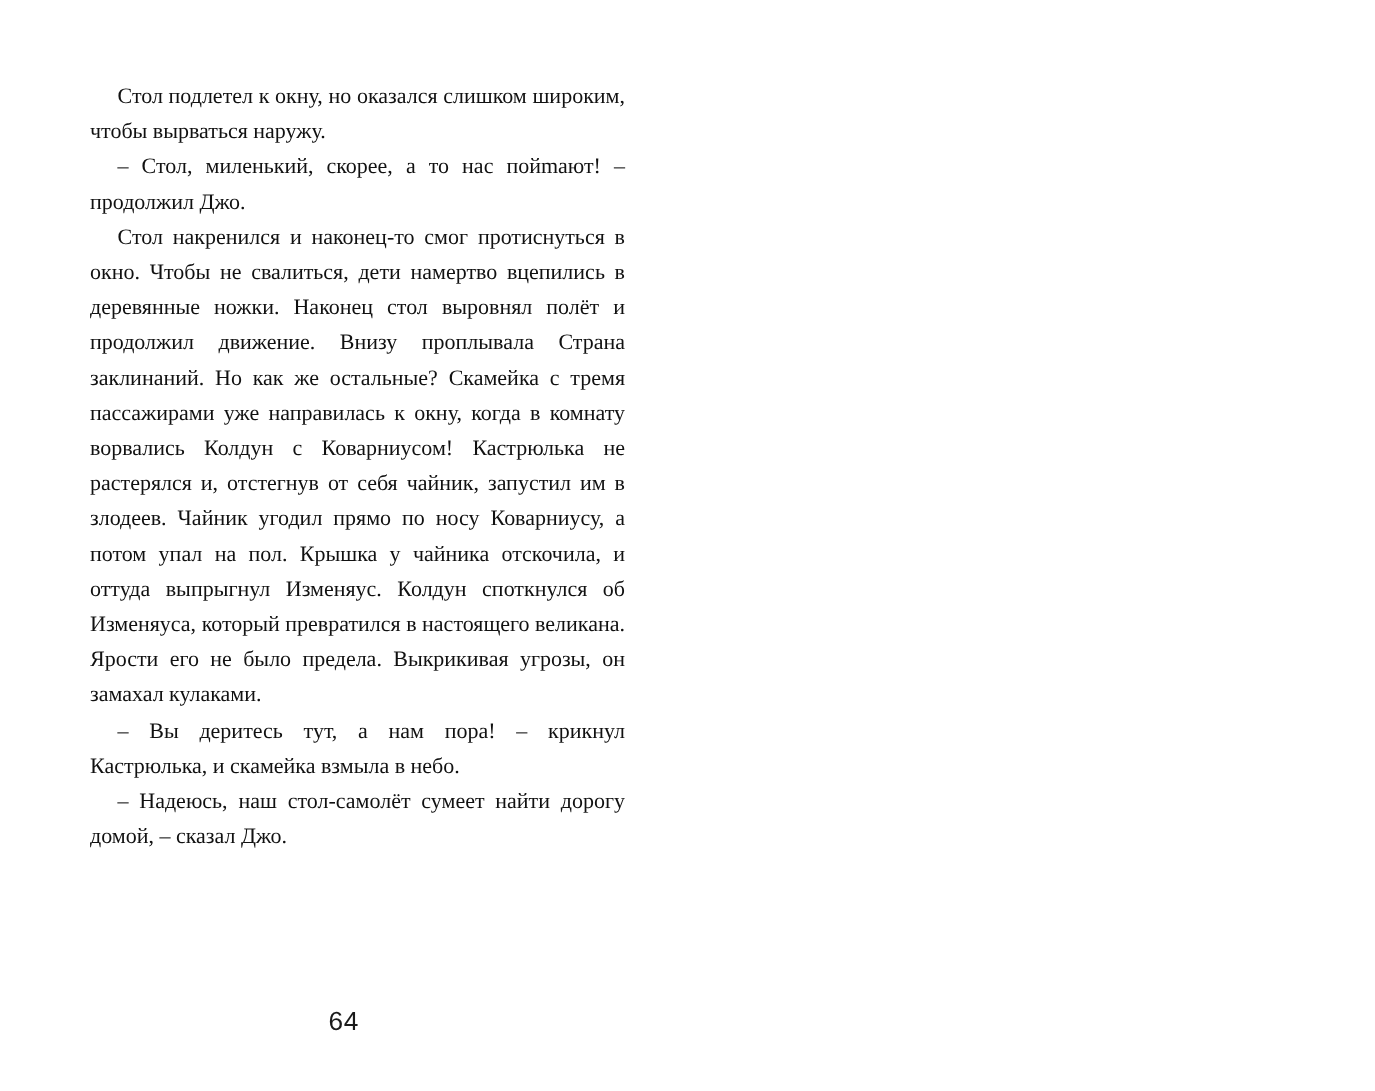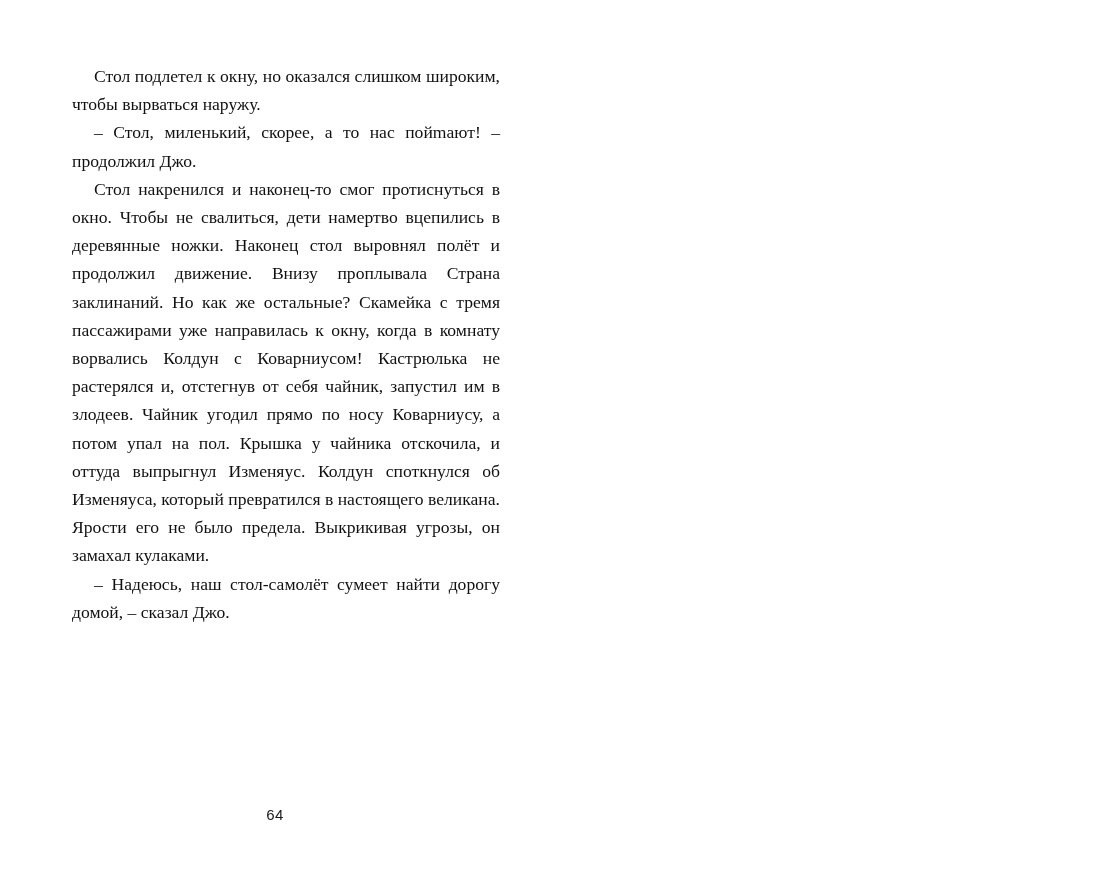--- a/index.html
+++ b/index.html
@@ -43,38 +43,39 @@
     width: 428px;
   }
   .text-column p {
     margin: 0;
     text-indent: 22px;
     font-family: Liberation Serif, serif;
   }
 
   .folio {
     position: absolute;
-    font-size: 15px;
+    font-size: 21px;
     color: #1a1a1a;
     font-family: "Liberation Sans", "DejaVu Sans", sans-serif;
     letter-spacing: 0.5px;
   }
   .folio-left  { left: 0; top: 806px; width: 550px; text-align: center; }
 </style>
 </head>
 <body>
 
 <div class="page-spread">
 
   <div class="page-left">
 
     <div class="text-column col-left">
       <p>Стол подлетел к окну, но оказался слишком ши­роким, чтобы вырваться наружу.</p>
       <p>– Стол, миленький, скорее, а то нас пой­mают! – продолжил Джо.</p>
       <p>Стол накренился и наконец-то смог про­тиснуться в окно. Чтобы не свалиться, дети намертво вцепились в деревянные ножки. На­конец стол выровнял полёт и продолжил движе­ние. Внизу проплывала Страна заклинаний. Но как же остальные? Скамейка с тремя пассажи­рами уже направилась к окну, когда в комнату ворвались Колдун с Коварниусом! Кастрюлька не растерялся и, отстегнув от себя чайник, за­пустил им в злодеев. Чайник угодил прямо по носу Коварниусу, а потом упал на пол. Крышка у чайника отскочила, и оттуда выпрыгнул Из­меняус. Колдун споткнулся об Изменяуса, кото­рый превратился в настоящего великана. Яро­сти его не было предела. Выкрикивая угрозы, он замахал кулаками.</p>
+      <p>– Вы деритесь тут, а нам пора! – крикнул Кастрюлька, и скамейка взмыла в небо.</p>
       <p>– Надеюсь, наш стол-самолёт сумеет найти дорогу домой, – сказал Джо.</p>
     </div>
 
     <div class="folio folio-left">64</div>
   </div>
 
   <div class="page-right">
 
     
     

